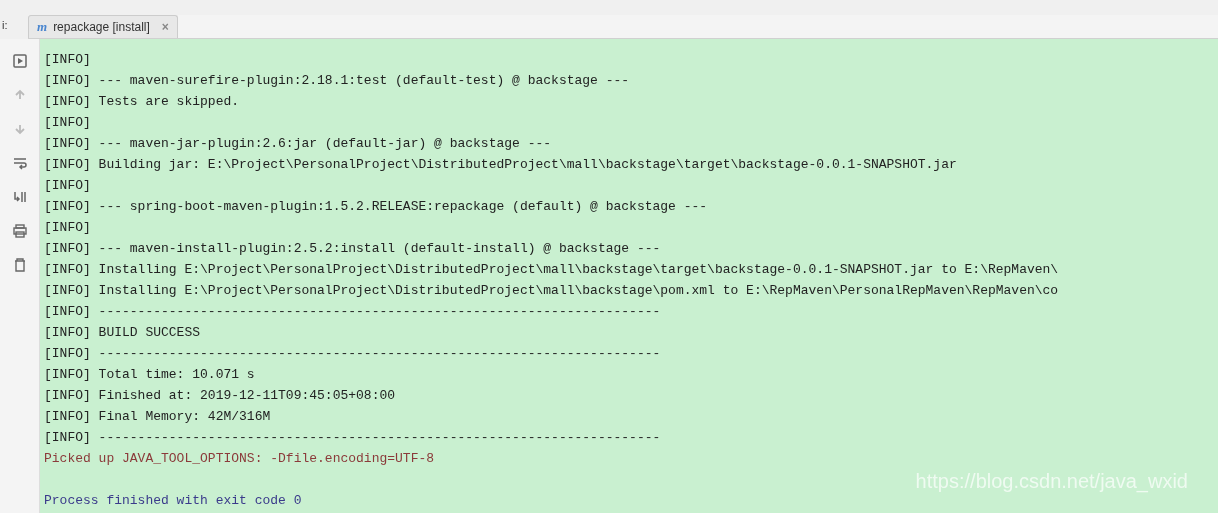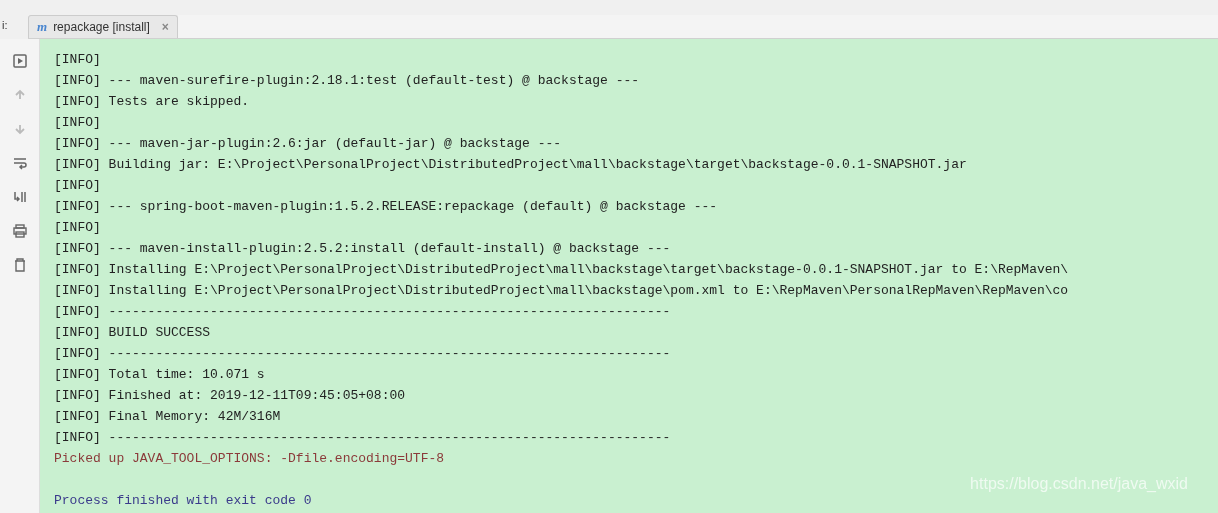--- a/index.html
+++ b/index.html
@@ -90,39 +90,39 @@
       height: 16px;
     }
     .console {
       position: absolute;
       top: 39px;
       left: 40px;
       right: 0;
       bottom: 0;
       background: #c9f0d0;
       overflow: auto;
-      padding: 10px 14px;
+      padding: 10px 4px;
       font-family: "Consolas", "Courier New", monospace;
       font-size: 13px;
       line-height: 21px;
       white-space: pre;
       color: #222;
     }
     .line-red {
       color: #8b3a3a;
     }
     .line-blue {
       color: #3a3a8b;
     }
     .watermark {
       position: absolute;
       right: 30px;
       bottom: 20px;
       color: rgba(255,255,255,0.7);
-      font-size: 16px;
+      font-size: 20px;
       pointer-events: none;
       font-family: Arial, sans-serif;
     }
   </style>
 </head>
 <body>
 
 <div class="label-left">i:</div>
 
 <div class="tab-bar">

